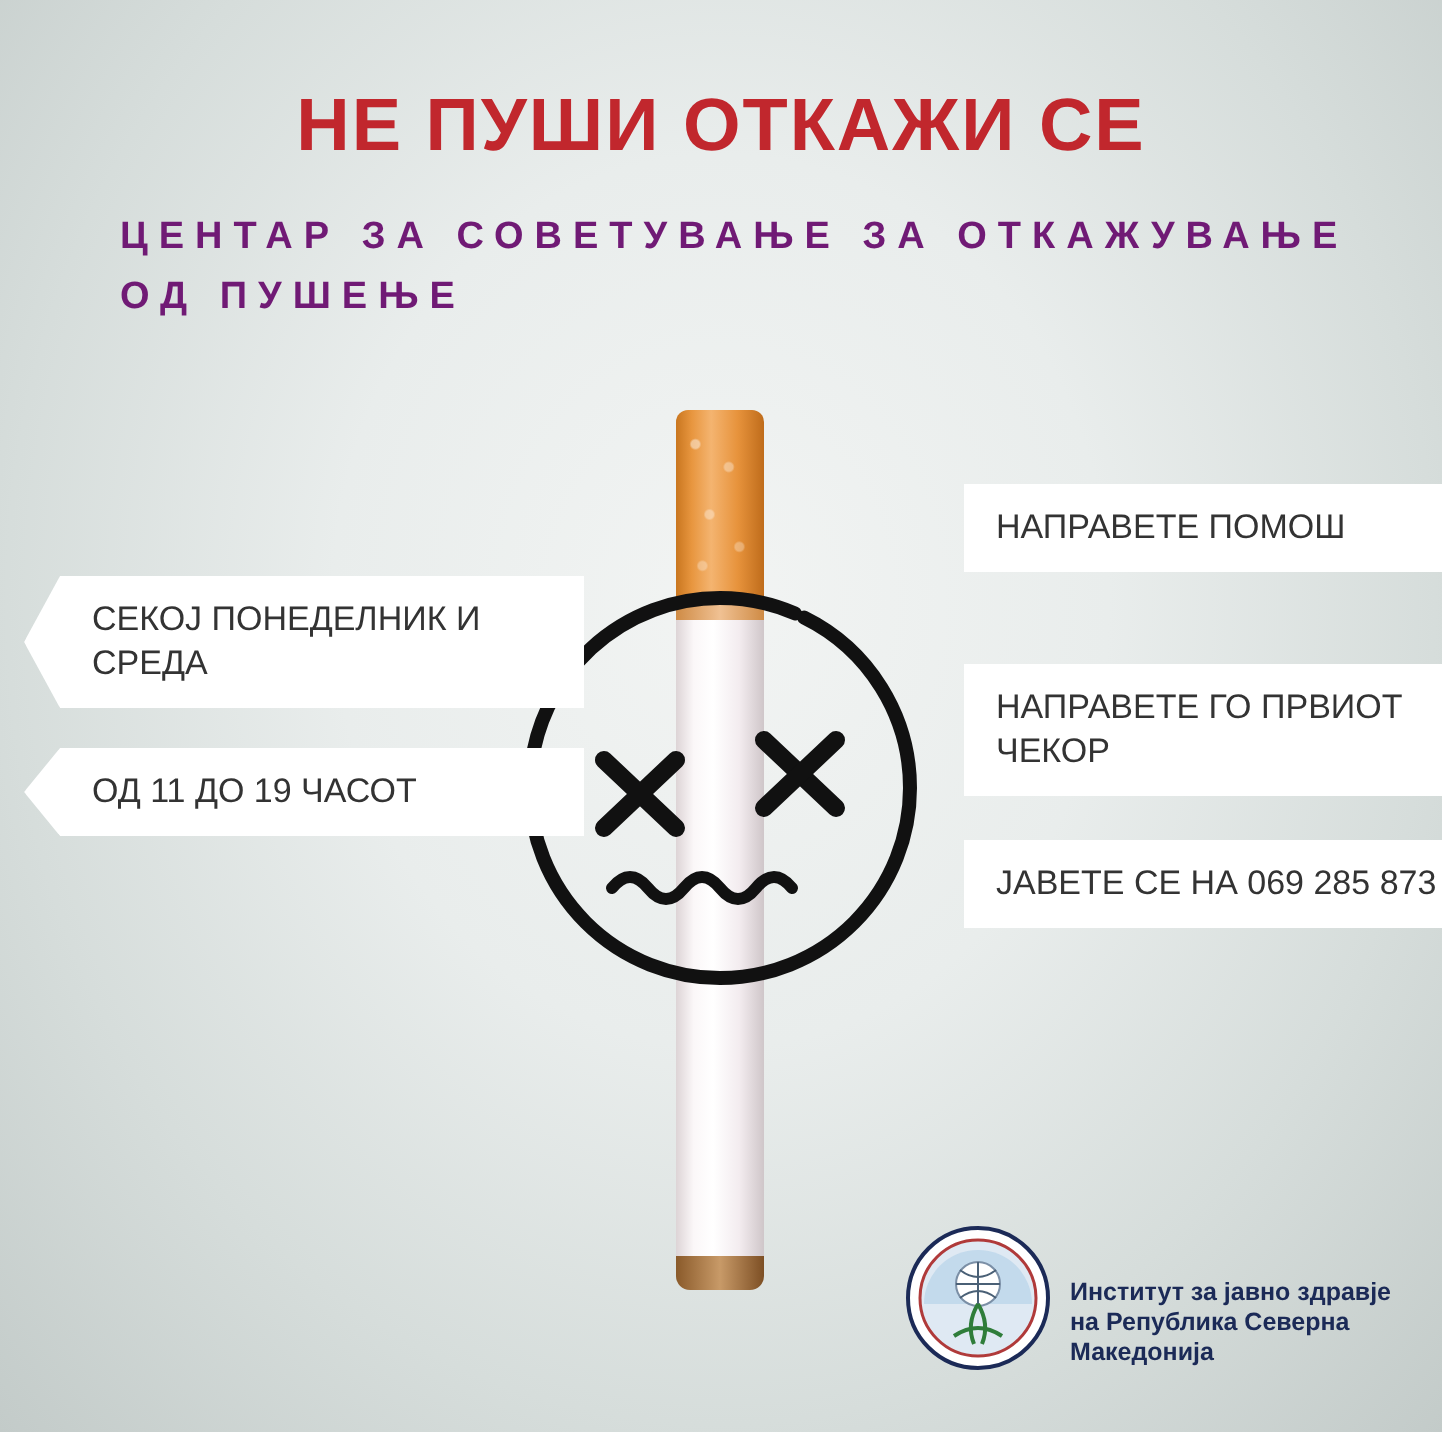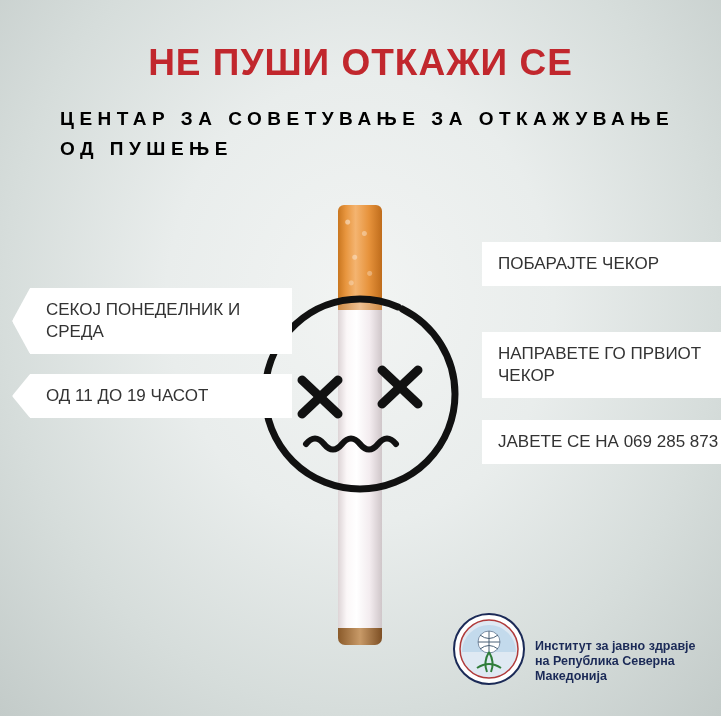--- a/index.html
+++ b/index.html
@@ -14,21 +14,21 @@
   
   .title{
     position:absolute;top:42px;left:0;right:0;text-align:center;
     font-size:37px;font-weight:bold;letter-spacing:1px;
     color:#c1272d;
     font-family:"Liberation Sans",sans-serif;
   }
   .subtitle{
     position:absolute;top:104px;left:60px;right:40px;
     font-size:19px;font-weight:bold;letter-spacing:5.5px;
-    color:#000000;line-height:30px;text-align:left;
+    color:#701a75;line-height:30px;text-align:left;
   }
 
   
   .cig{
     position:absolute;left:338px;top:205px;width:44px;height:440px;
   }
   .cig .filter{
     position:absolute;top:0;left:0;width:44px;height:95px;
     background:linear-gradient(90deg,#c9761f 0%,#e8963f 18%,#f4b470 40%,#e7933c 70%,#bf6c1b 100%);
     border-radius:6px 6px 2px 2px;
@@ -124,21 +124,21 @@
   </svg>
 
   <div class="ribbon left" id="rb-left-1">
     <span>СЕКОЈ ПОНЕДЕЛНИК И СРЕДА</span>
   </div>
   <div class="ribbon left" id="rb-left-2">
     <span>ОД 11 ДО 19 ЧАСОТ</span>
   </div>
 
   <div class="ribbon right" id="rb-right-1">
-    <span>ПОБАРАЈТЕ ЧЕКОР</span>
+    <span>НАПРАВЕТЕ ПОМОШ</span>
   </div>
   <div class="ribbon right" id="rb-right-2">
     <span>НАПРАВЕТЕ ГО ПРВИОТ ЧЕКОР</span>
   </div>
   <div class="ribbon right" id="rb-right-3">
     <span>ЈАВЕТЕ СЕ НА 069 285 873</span>
   </div>
 
   <div class="logo-wrap">
     <svg class="logo-mark" viewBox="0 0 74 74">

